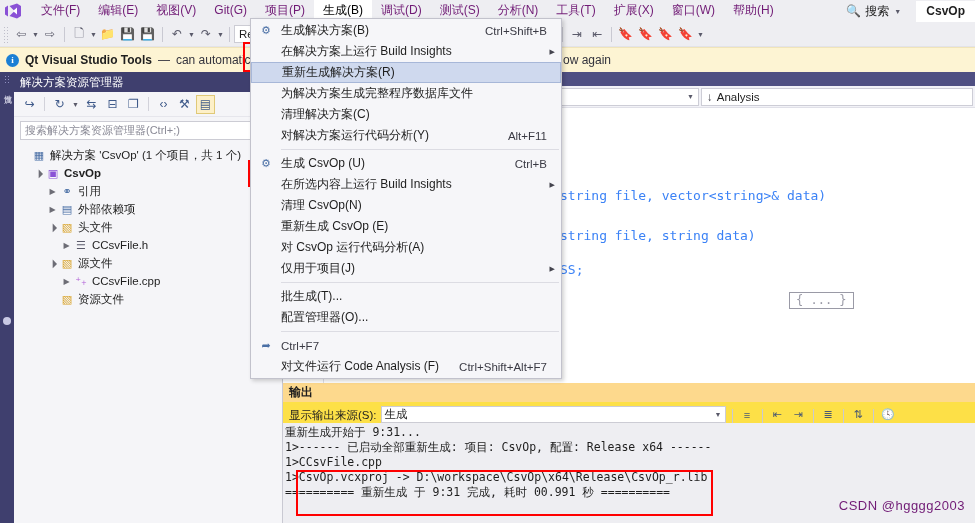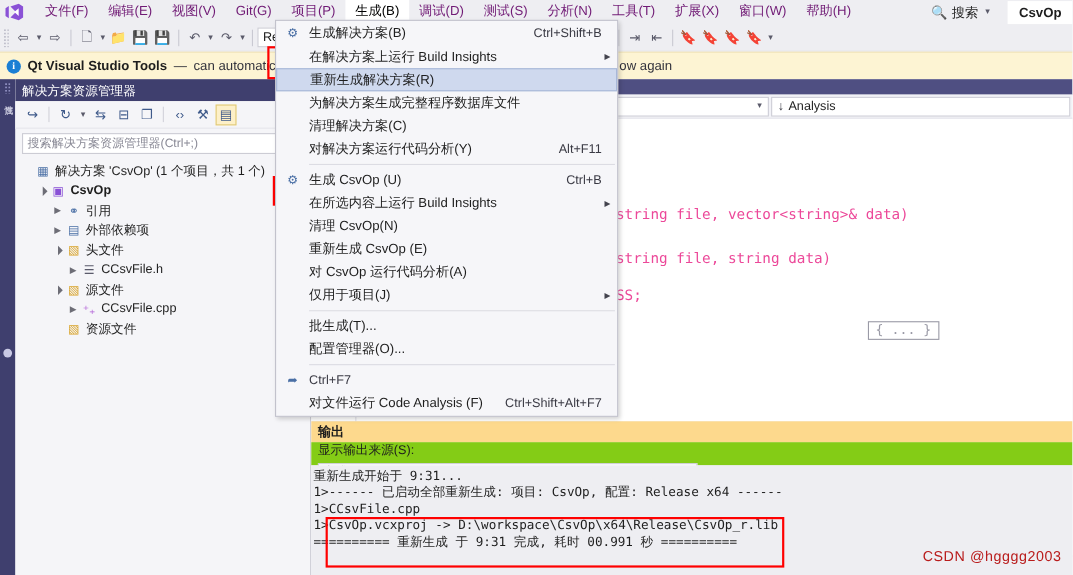--- a/index.html
+++ b/index.html
@@ -136,21 +136,21 @@
   }
   .ed-navbar .sel1 .car { font-size:7px;color:#5a5a6a; }
   .ed-navbar .sel2 {
     flex:1 1 auto; height:18px; margin:2px 2px 2px 2px; background:#fff;
     border:1px solid #cdcdd6; display:flex;align-items:center; gap:4px; padding-left:5px;
   }
   .code {
     position:relative; height:280px; background:#fff; overflow:hidden;
     font-family:"DejaVu Sans Mono","Liberation Mono",monospace; font-size:13px;
   }
-  .codeline { position:absolute; white-space:pre; color:#ec4899; }
+  .codeline { position:absolute; white-space:pre; color:#3b82f6; }
   .collapsebox {
     position:absolute; border:1px solid #9a9aa6; background:#fff; color:#9a9aa6;
     font-family:"DejaVu Sans Mono",monospace; font-size:12px; padding:0 6px; line-height:15px;
   }
   .gutterline { position:absolute; left:0; top:0; width:1px; height:100%; background:#e0e0e8;}
   .lnum { position:absolute; color:#2b91af; font-family:"DejaVu Sans Mono",monospace; font-size:13px;}
 
   .ed-status {
     position:absolute; left:0; bottom:0; width:692px; height:18px;
     background:#eeeef2; border-top:1px solid #e0e0e8;
@@ -166,43 +166,43 @@
   
   .outpane {
     position:absolute; left:283px; top:383px; width:692px; height:140px;
     background:#eeeef2;
   }
   .out-title {
     height:19px; background:#fdd98d; font-size:12px; font-weight:bold;
     display:flex; align-items:center; padding:0 6px; color:#1e1e1e;
   }
   .out-tools {
-    height:21px; background:#84cc16; display:flex; align-items:flex-start;
-    gap:4px; padding:0 6px; font-size:11.5px;flex-direction:column;
+    height:21px; background:#fde047; display:flex; align-items:flex-end;
+    gap:4px; padding:0 6px; font-size:11.5px;
   }
   .out-tools .lbl { color:#1e1e1e; }
   .out-sel {
     width:345px;height:17px;border:1px solid #ccccd4;background:#fff;
     display:flex;align-items:center;justify-content:space-between;padding:0 3px;font-size:11.5px;
   }
   .out-tools .sep { width:1px;height:14px;background:#c9c9d2;margin:0 2px; }
   .out-tools .ic { width:17px;height:17px;display:flex;align-items:center;justify-content:center;color:#4a5a72;font-size:11px;}
   .out-body {
     position:relative; height:100px; background:#eeeef2; padding:2px 0 0 2px;
     font-family:"DejaVu Sans Mono","Liberation Mono",monospace; font-size:11.5px;
     color:#1e1e1e; overflow:hidden;
   }
   .oline { white-space:pre; line-height:15px; }
 
   
   .redbox { position:absolute; border:2px solid #ff0000; pointer-events:none; }
 
   
   .wm {
-    position:absolute; right:10px; bottom:10px; font-size:13px; color:#b91c1c;
+    position:absolute; right:10px; bottom:10px; font-size:13px; color:#701a75;
     font-family:"Liberation Sans",sans-serif; letter-spacing:.5px;
   }
 
   
   .menu {
     position:absolute; left:250px; top:18px; width:312px;
     background:#f6f6f9; border:1px solid #c2c2cc;
     box-shadow:2px 2px 4px rgba(0,0,0,.18); z-index:50;
     padding:1px 0;
   }

